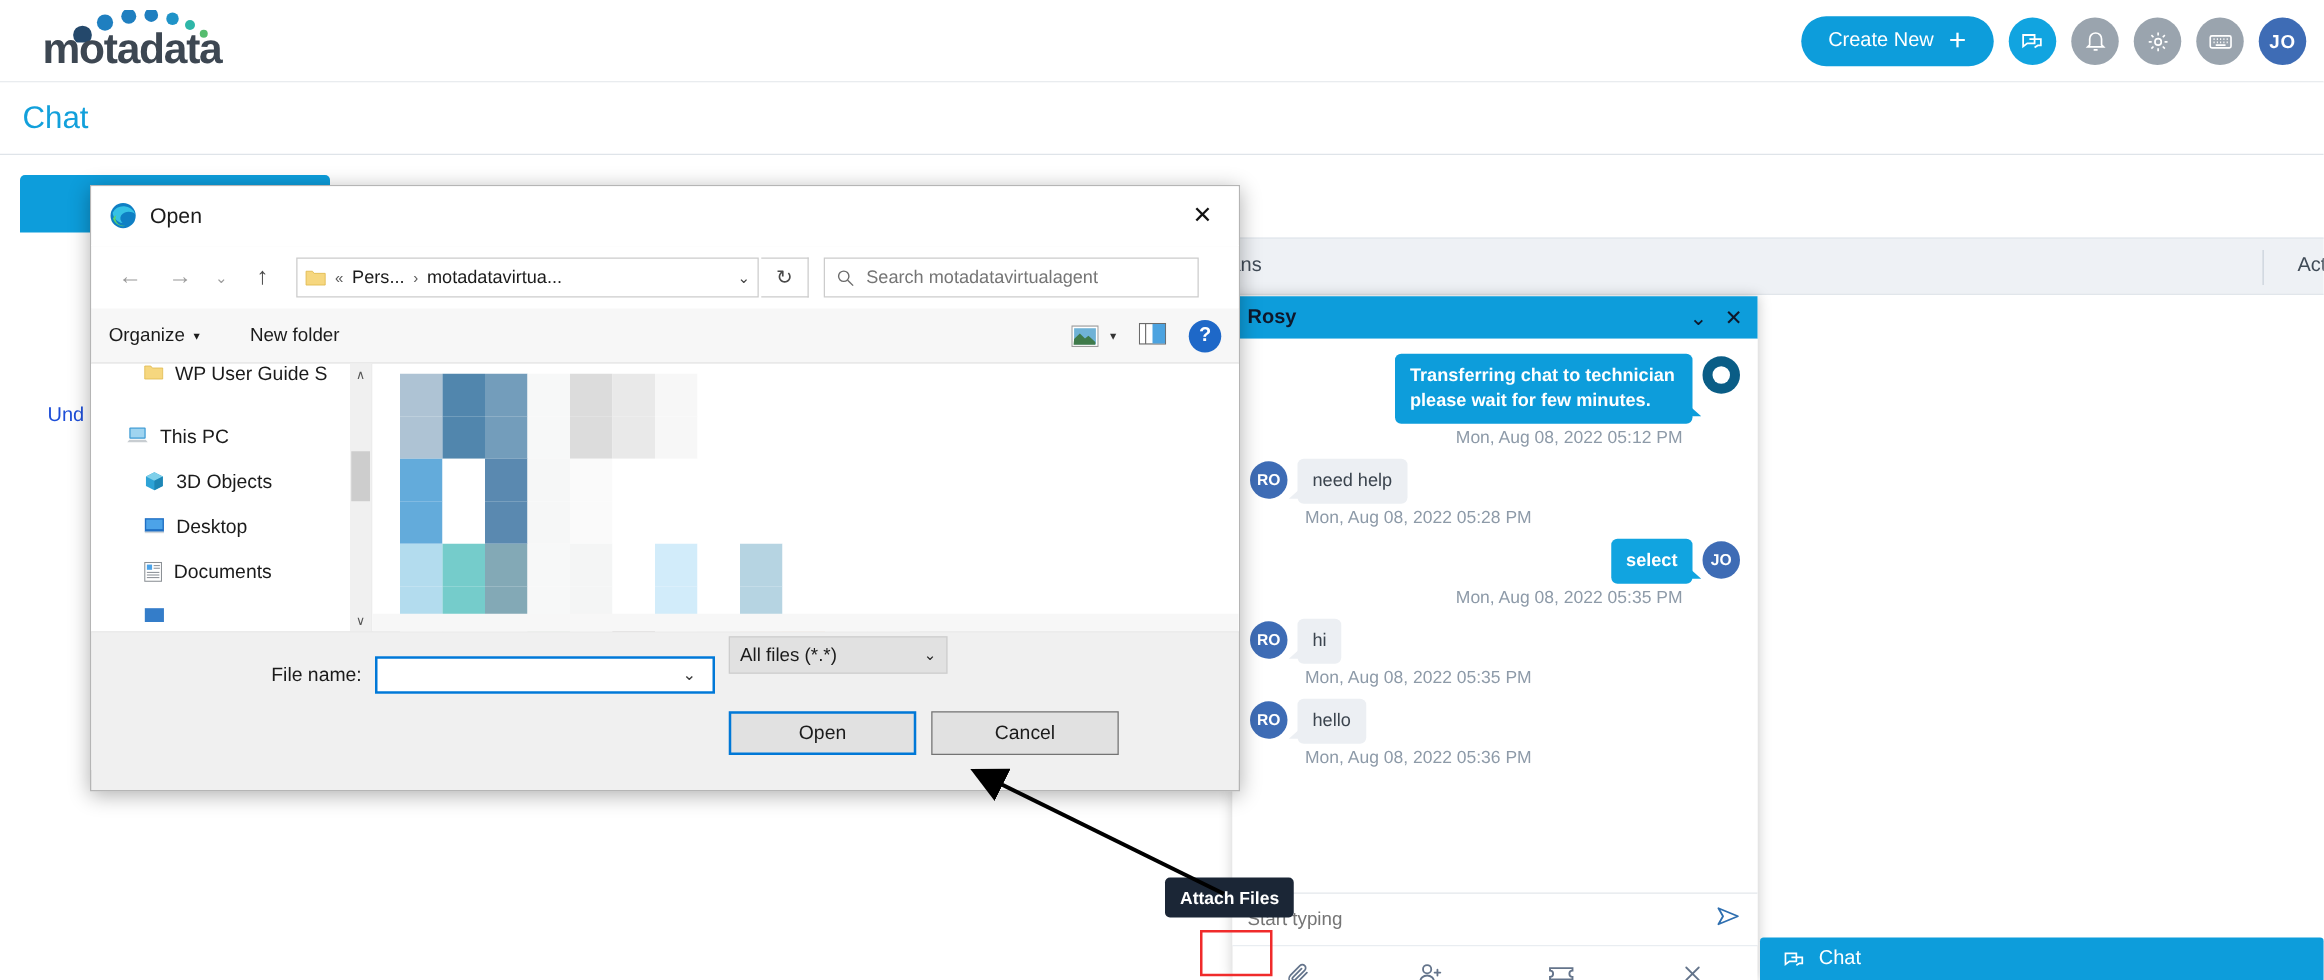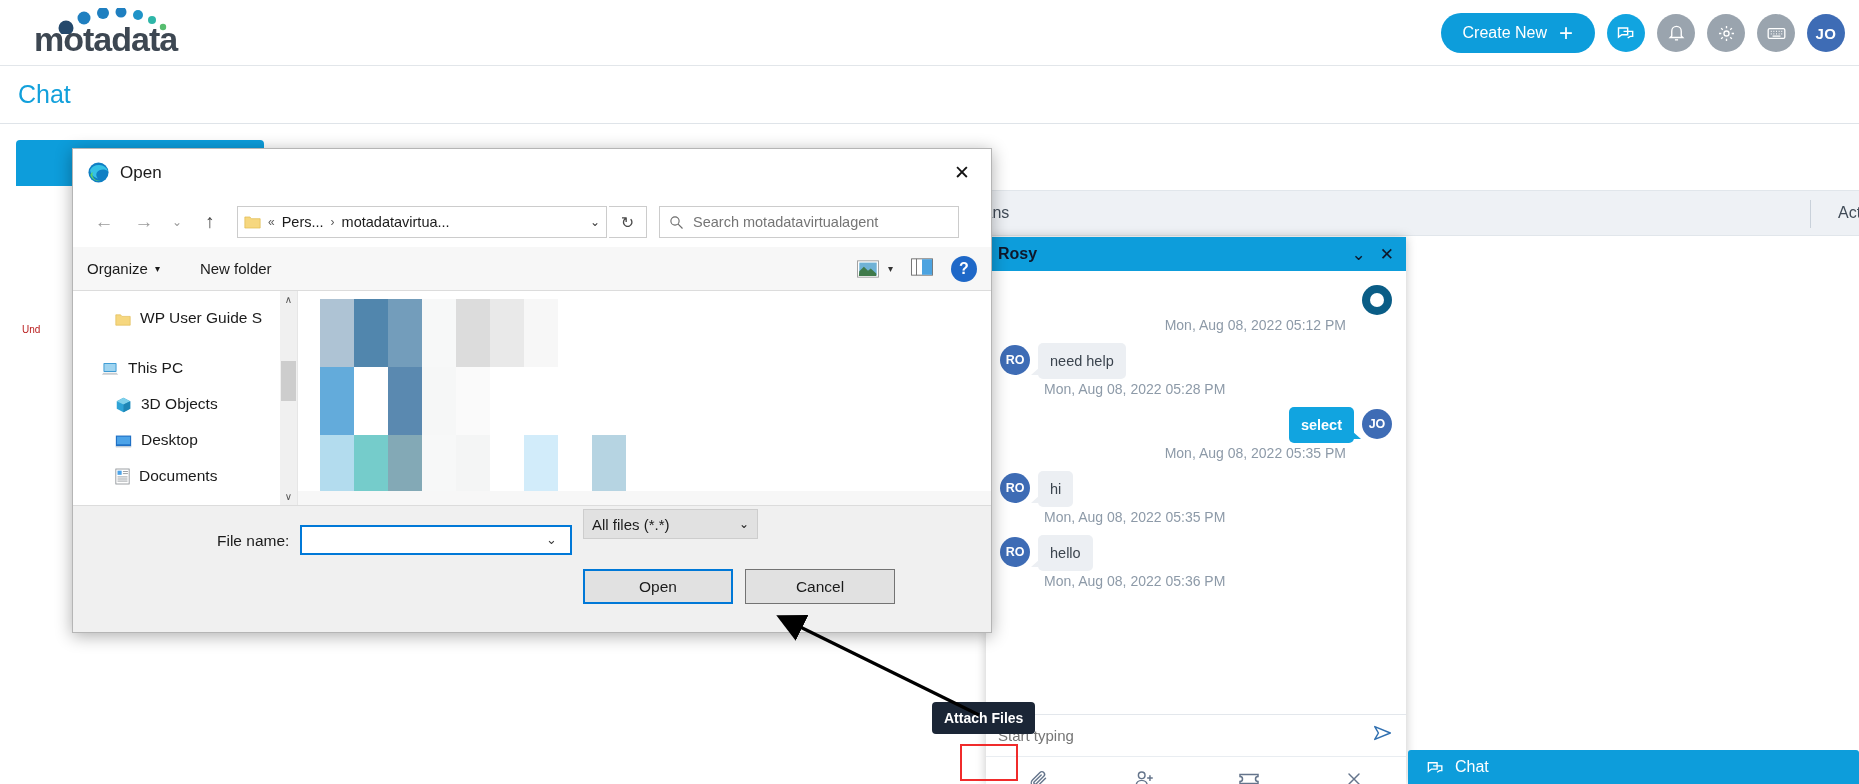--- a/index.html
+++ b/index.html
@@ -47,21 +47,21 @@
 
   
   #bg-app{
     position:absolute; left:0; top:124px; width:1859px; height:660px; background:#ffffff;
   }
   #bg-tab{
     position:absolute; left:16px; top:16px; width:248px; height:46px;
     background:#0d9ddb; border-radius:4px 4px 0 0;
   }
   #bg-und-text{
-    position:absolute; left:22px; top:200px; font-size:10px; color:#b91c1c;
+    position:absolute; left:38px; top:200px; font-size:16px; color:#1d4ed8;
   }
   #bg-table-head{
     position:absolute; left:265px; top:66px; width:1594px; height:46px;
     background:#eef1f5; border-top:1px solid #e1e6eb; border-bottom:1px solid #e1e6eb;
   }
   #bg-col-tech{ position:absolute; left:715px; top:13px; font-size:16px; color:#404b57; }
   #bg-col-actions{ position:absolute; left:1573px; top:13px; font-size:16px; color:#404b57; }
   #bg-col-div{ position:absolute; left:1545px; top:9px; width:1px; height:28px; background:#c9d1da; }
 
   
@@ -202,21 +202,21 @@
     width:26px; height:26px; border-radius:50%; background:#1e68c8; color:#fff;
     display:flex; align-items:center; justify-content:center; font-size:16px; font-weight:700; cursor:pointer;
   }
   #dlg-main{
     height:215px; display:flex; background:#fff; border-bottom:1px solid #dcdcdc;
   }
   #dlg-tree{
     width:225px; position:relative; background:#fff; border-right:1px solid #e6e6e6; overflow:hidden;
   }
   .tree-item{
-    display:flex; align-items:flex-end; gap:9px; height:36px; font-size:15.5px; color:#1b1b1b; cursor:pointer;
+    display:flex; align-items:flex-start; gap:9px; height:36px; font-size:15.5px; color:#1b1b1b; cursor:pointer;
   }
   .tree-item.lv0{ padding-left:28px; }
   .tree-item.lv1{ padding-left:42px; }
   #tree-scroll{
     position:absolute; right:0; top:0; width:17px; height:100%; background:#f0f0f0;
   }
   .sc-arrow{
     height:17px; display:flex; align-items:center; justify-content:center;
     font-size:10px; color:#555; cursor:pointer;
   }
@@ -324,20 +324,21 @@
 <div id="chat-panel">
   <div id="chat-head">
     <div id="chat-head-title">Rosy</div>
     <div class="hicon">⌄</div>
     <div class="hicon">✕</div>
   </div>
 
   <div id="chat-body">
 
     <div class="msg-row right">
+      <div class="bub agent">Transferring chat to technician please wait for few minutes.</div>
       <div class="ava ring"></div>
     </div>
     <div class="stamp r">Mon, Aug 08, 2022 05:12 PM</div>
 
     <div class="msg-row left">
       <div class="ava">RO</div>
       <div class="bub other">need help</div>
     </div>
     <div class="stamp l">Mon, Aug 08, 2022 05:28 PM</div>
 

